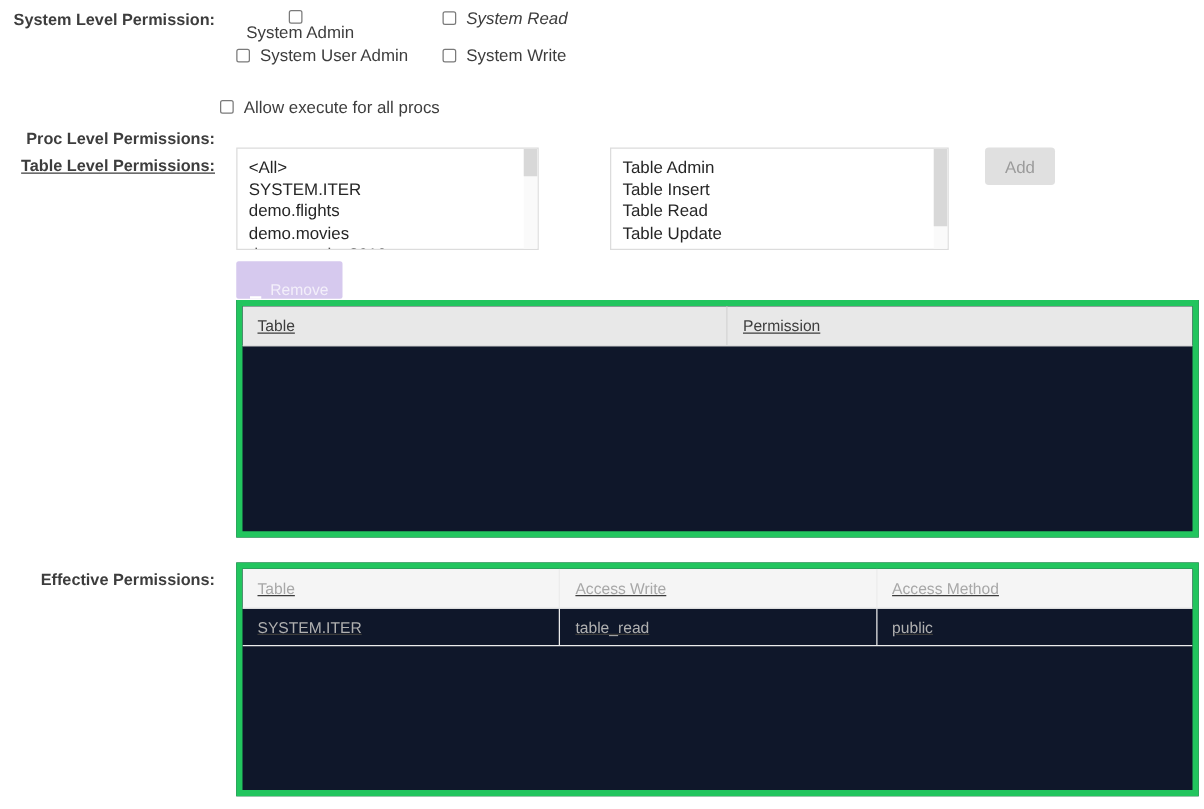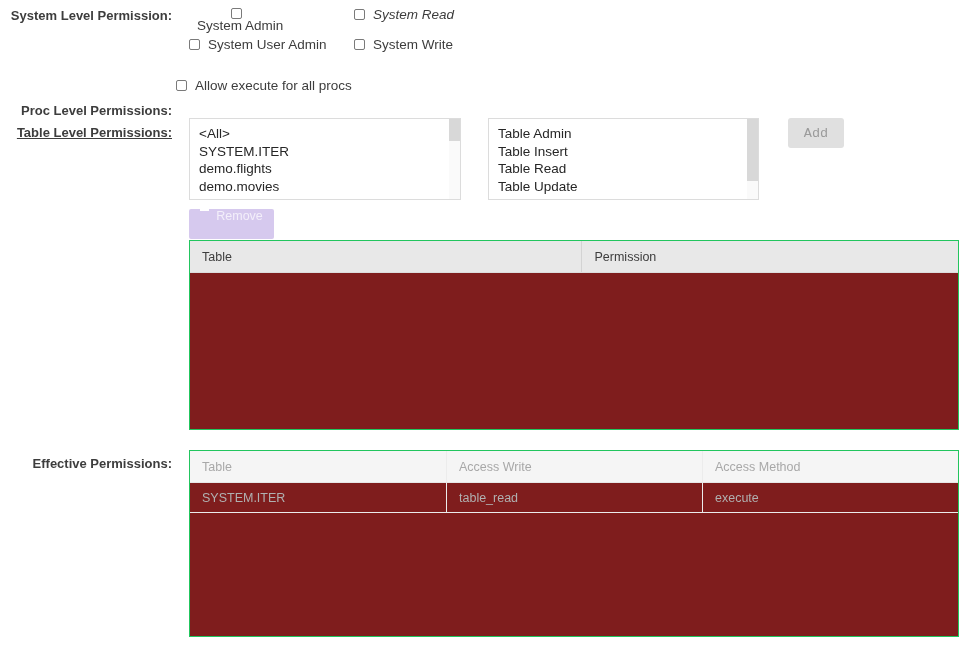--- a/index.html
+++ b/index.html
@@ -114,40 +114,41 @@
   .btn-remove {
     position: absolute;
     box-sizing: border-box;
     background: #d6c9ee;
     border: none;
     border-radius: 2px;
     color: #f3effa;
     font-size: 12.5px;
     font-family: "Liberation Sans", sans-serif;
     display: flex;
-    align-items: flex-start;
+    align-items: flex-end;
     justify-content: center;
     gap: 7px;
     padding: 0 13px;
   }
   .minus-glyph {
     display: inline-block;
     width: 9px;
     height: 2px;
     background: #ffffff;
     flex: 0 0 auto;
   }
 
   
   .dtable {
     position: absolute;
     box-sizing: border-box;
-    border: 1px solid #22c55e;
-    background: #7f1d1d;
-    overflow: hidden;
+    border: 5px solid #22c55e;
+    background: #0f172a;
+    overflow: hidden;
+    text-decoration: underline;
   }
   .dtable .thead {
     display: flex;
     height: 32px;
     box-sizing: border-box;
   }
   .dtable .th {
     box-sizing: border-box;
     display: flex;
     align-items: center;
@@ -235,21 +236,21 @@
   <div class="cb-wrap" style="left:176px; top:0px;">
     <span class="cb-box"></span>
     <span class="cb-label">Allow execute for all procs</span>
   </div>
 </div>
 
 <div class="form-row" style="top:125px;">
   <div class="row-label" style="top:0px;text-decoration:underline;">Table Level Permissions:</div>
 </div>
 
-<div class="listbox" style="left:189px; top:118px; width:272px; height:82px;">
+<div class="listbox" style="left:189px; top:118px; width:242px; height:82px;">
   <div class="lb-inner">
     <div class="lb-item">&lt;All&gt;</div>
     <div class="lb-item">SYSTEM.ITER</div>
     <div class="lb-item">demo.flights</div>
     <div class="lb-item">demo.movies</div>
     <div class="lb-item">demo.movies2010</div>
   </div>
   <div class="lb-scrolltrack">
     <div class="lb-scrollthumb" style="top:0px; height:22px;"></div>
   </div>
@@ -260,21 +261,21 @@
     <div class="lb-item">Table Admin</div>
     <div class="lb-item">Table Insert</div>
     <div class="lb-item">Table Read</div>
     <div class="lb-item">Table Update</div>
   </div>
   <div class="lb-scrolltrack">
     <div class="lb-scrollthumb" style="top:0px; height:62px;"></div>
   </div>
 </div>
 
-<div class="btn-add" style="left:788px; top:118px; width:56px; height:30px;font-family:Liberation Mono, monospace;">Add</div>
+<div class="btn-add" style="left:788px; top:118px; width:56px; height:30px;">Add</div>
 
 <div class="btn-remove" style="left:189px; top:209px; width:85px; height:30px;">
   <span class="minus-glyph"></span>
   <span>Remove</span>
 </div>
 
 <div class="dtable" id="table-permissions-table" style="left:189px; top:240px; width:770px; height:190px;">
   <div class="thead">
     <div class="th" style="width:392px;">Table</div>
     <div class="th" style="width:377px;">Permission</div>
@@ -288,15 +289,15 @@
 
 <div class="dtable" id="effective-permissions-table" style="left:189px; top:450px; width:770px; height:187px;">
   <div class="thead">
     <div class="th" style="width:256px;">Table</div>
     <div class="th" style="width:256px;">Access Write</div>
     <div class="th" style="width:256px;">Access Method</div>
   </div>
   <div class="trow">
     <div class="td" style="width:256px;">SYSTEM.ITER</div>
     <div class="td" style="width:256px;">table_read</div>
-    <div class="td" style="width:256px;">execute</div>
+    <div class="td" style="width:256px;">public</div>
   </div>
 </div>
 
 </body></html>

